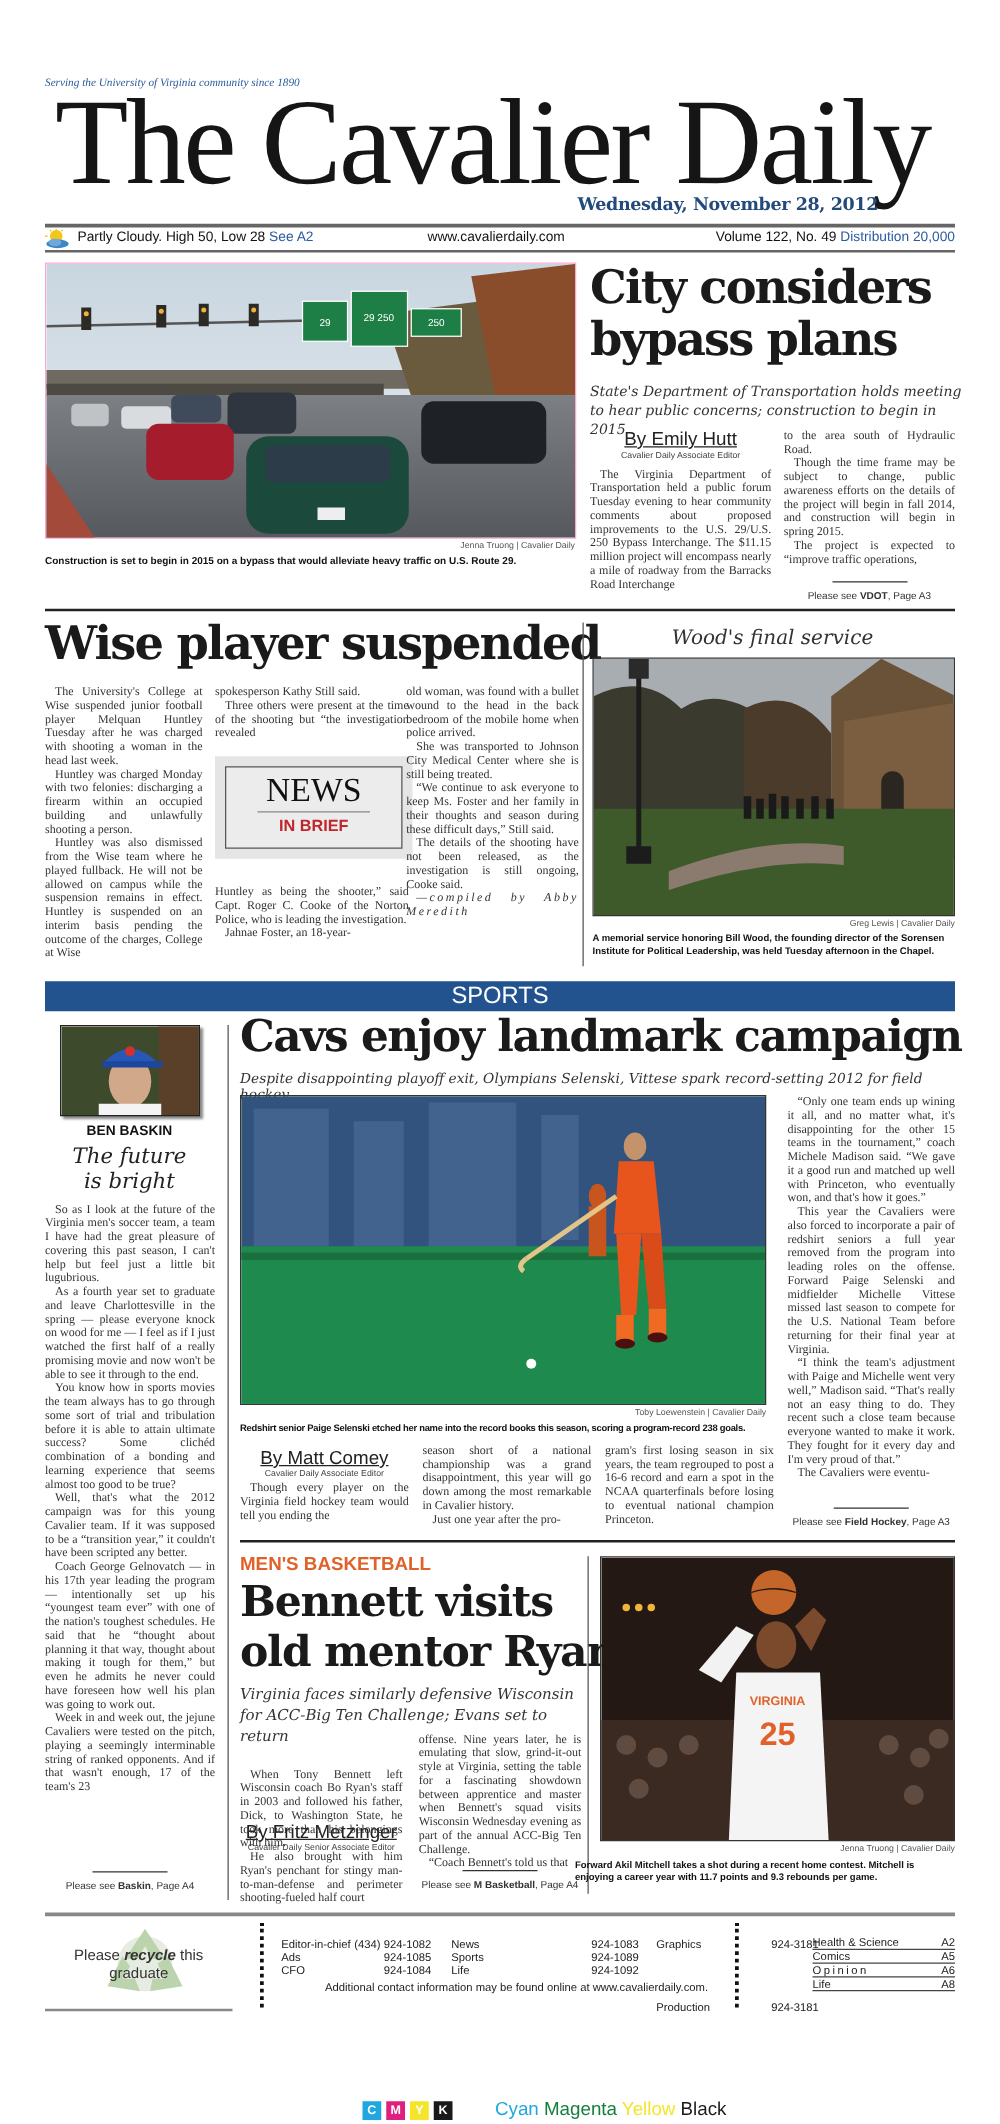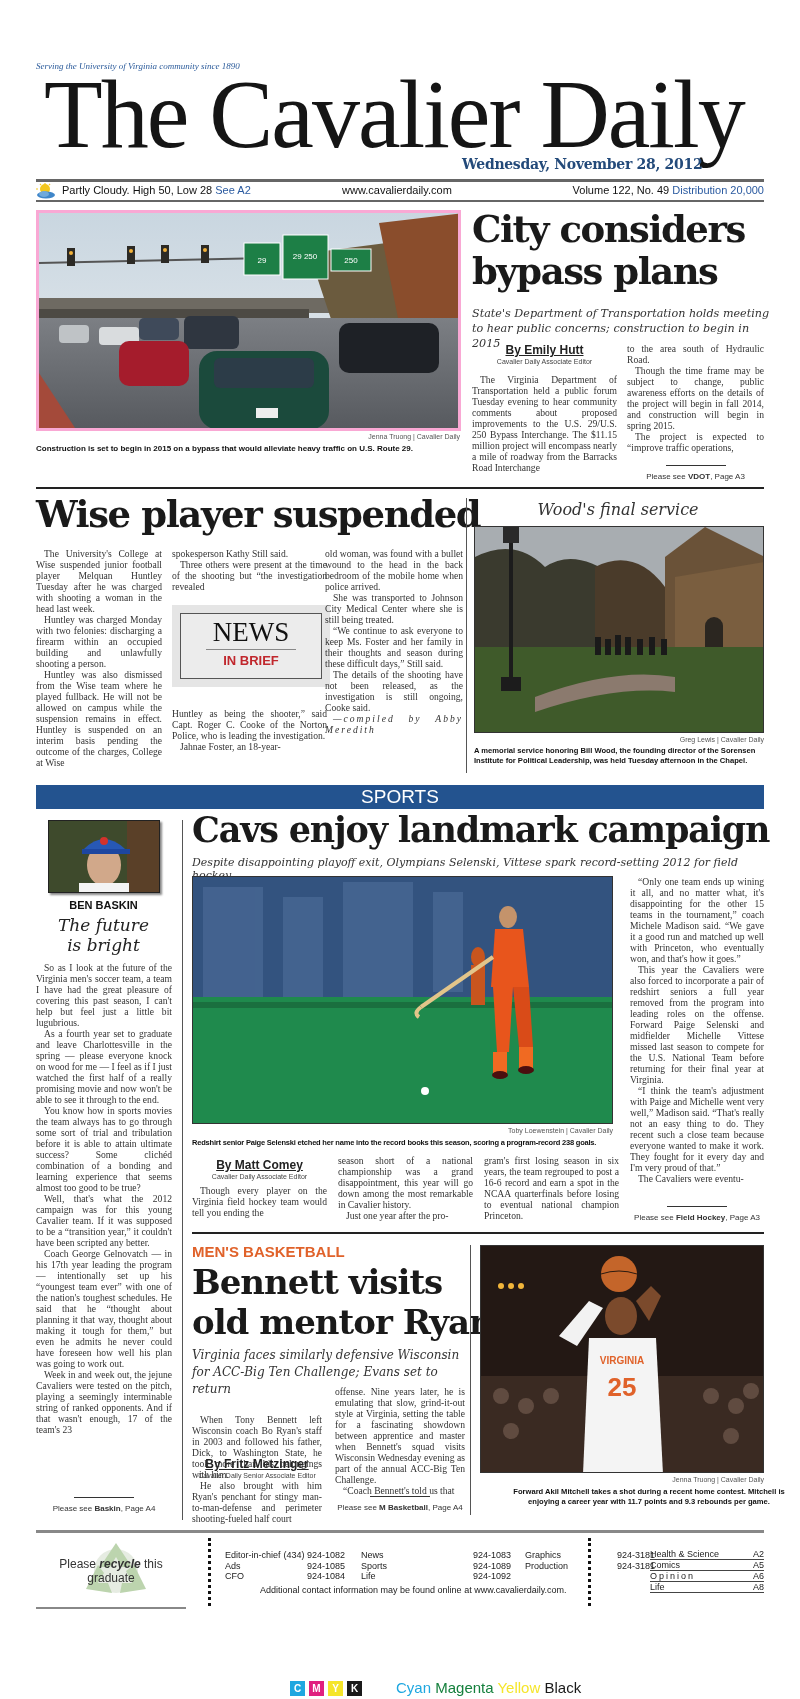--- a/index.html
+++ b/index.html
@@ -20,21 +20,21 @@
   #infobar .vol { position: absolute; right: 0; top: 1px; }
   .blue { color: #2a5aa0; }
 
   
   .photo { position: absolute; overflow: hidden; }
   .credit { position: absolute; font-family: "Liberation Sans", sans-serif; font-size: 7px; color: #555; text-align: right; }
   .cutline { position: absolute; font-family: "Liberation Sans", sans-serif; font-size: 8px; font-weight: bold; color: #111; line-height: 10px; }
   .hed { position: absolute; font-family: "DejaVu Serif", serif; font-weight: bold; color: #1a1a1a; line-height: 1; letter-spacing: -1px; }
   .dek { position: absolute; font-family: "DejaVu Serif", serif; font-style: italic; color: #333; }
   .byline { position: absolute; font-family: "Liberation Sans", sans-serif; text-align: center; }
-  .byline .name { font-size: 12px; font-weight: bold; text-decoration: underline; color: #222; display: block; }
+  .byline .name { font-size: 15px; font-weight: normal; text-decoration: underline; color: #222; display: block; }
   .byline .title { font-size: 7px; color: #444; display: block; margin-top: 1px; }
   .body { position: absolute; font-family: "Liberation Serif", serif; font-size: 9.6px; line-height: 11px; color: #333; text-align: justify; }
   .body p { text-indent: 8px; }
   .jump { position: absolute; font-family: "Liberation Sans", sans-serif; font-size: 8px; color: #333; text-align: center; }
   .jump::before { content: ""; display: block; width: 60px; height: 1px; background: #333; margin: 0 auto 6px; }
   .hr { position: absolute; height: 2px; background: #222; }
   .vr { position: absolute; width: 1px; background: #555; }
 
   
   #nib { left: 172px; top: 605px; width: 158px; height: 82px; background: #e5e5e5; }
@@ -81,21 +81,21 @@
     <span class="blue">See A2</span>
   </span>
   <span class="url">www.cavalierdaily.com</span>
   <span class="vol">
     <span>Volume 122, No. 49</span>
     <span class="blue">Distribution 20,000</span>
   </span>
 </div>
 <div class="abs rule-thick" style="top:200px; height:2px;"></div>
 
-<div class="photo" style="left:36px; top:210px; width:425px; height:221px; border:3px solid #f9a8d4;">
+<div class="photo" style="left:36px; top:210px; width:425px; height:221px; border:1px solid #f9a8d4;">
   <svg width="425" height="221" viewBox="0 0 425 221" preserveAspectRatio="none">
     <defs>
       <linearGradient id="sky" x1="0" y1="0" x2="0" y2="1">
           <stop offset="0" stop-color="#c9d6e0"></stop>
           <stop offset="1" stop-color="#e8ecef"></stop>
         </linearGradient>
       <linearGradient id="road" x1="0" y1="0" x2="0" y2="1">
           <stop offset="0" stop-color="#7c7f84"></stop>
           <stop offset="1" stop-color="#55585d"></stop>
         </linearGradient>
@@ -369,21 +369,21 @@
     <path d="M120 28 Q138 22 156 28" stroke="#2a1a10" stroke-width="1" fill="none"></path>
     <ellipse cx="140" cy="70" rx="16" ry="19" fill="#7b4a2c"></ellipse>
     <path d="M78 90 L108 55 L122 62 L96 100 Z" fill="#f2f2f2"></path>
     <path d="M155 55 L170 40 L180 50 L168 75 Z" fill="#7b4a2c"></path>
     <path d="M108 92 L175 92 L182 228 L102 228 Z" fill="#f4f4f4"></path>
     <text x="141" y="118" font-family="Liberation Sans, sans-serif" font-size="10" font-weight="bold" fill="#e0622a" text-anchor="middle">VIRGINIA</text>
     <text x="141" y="150" font-family="Liberation Sans, sans-serif" font-size="26" font-weight="bold" fill="#e0622a" text-anchor="middle">25</text>
   </svg>
 </div>
 <div class="credit" style="left:604px; top:1476px; width:160px;">Jenna Truong | Cavalier Daily</div>
-<div class="cutline" style="left:504px; top:1487px; width:290px; font-size:7.6px;text-align:center;">Forward Akil Mitchell takes a shot during a recent home contest. Mitchell is enjoying a career year with 11.7 points and 9.3 rebounds per game.</div>
+<div class="cutline" style="left:460px; top:1487px; width:290px; font-size:7.6px;">Forward Akil Mitchell takes a shot during a recent home contest. Mitchell is enjoying a career year with 11.7 points and 9.3 rebounds per game.</div>
 
 <div class="hr" style="left:36px; top:1530px; width:728px; height:3px; background:#888;"></div>
 <div class="hr" style="left:36px; top:1607px; width:150px; height:2px; background:#888;"></div>
 
 <div id="recycle" class="abs">
   <svg class="abs" style="left:40px; top:2px;" width="80" height="64" viewBox="0 0 80 64">
     <circle cx="40" cy="32" r="22" fill="#e6ece2"></circle>
     <path d="M40 4 L56 28 L46 28 L40 18 L34 28 L24 28 Z" fill="#bcd4ae"></path>
     <path d="M10 50 L22 26 L28 34 L22 44 L32 44 L36 54 Z" fill="#bcd4ae"></path>
     <path d="M70 50 L58 26 L50 32 L56 44 L46 44 L44 54 Z" fill="#bcd4ae"></path>
@@ -422,21 +422,21 @@
     <div style="display:flex; justify-content:space-between;">
         <span>Life</span>
         <span>924-1092</span>
       </div>
   </div>
   <div style="position:absolute; left:300px; top:0; width:130px;">
     <div style="display:flex; justify-content:space-between;">
         <span>Graphics</span>
         <span>924-3181</span>
       </div>
-    <div style="display:flex; justify-content:space-between;">
+    <div style="display:flex; justify-content:space-between;margin-top:40px;">
         <span>Production</span>
         <span>924-3181</span>
       </div>
   </div>
   <div style="position:absolute; left:35px; top:35px; width:380px; white-space:nowrap;">Additional contact information may be found online at www.cavalierdaily.com.</div>
 </div>
 <div class="dotted" style="left:588px; top:1538px; height:68px;"></div>
 
 <div id="footer-index" class="abs">
   <div class="row">

